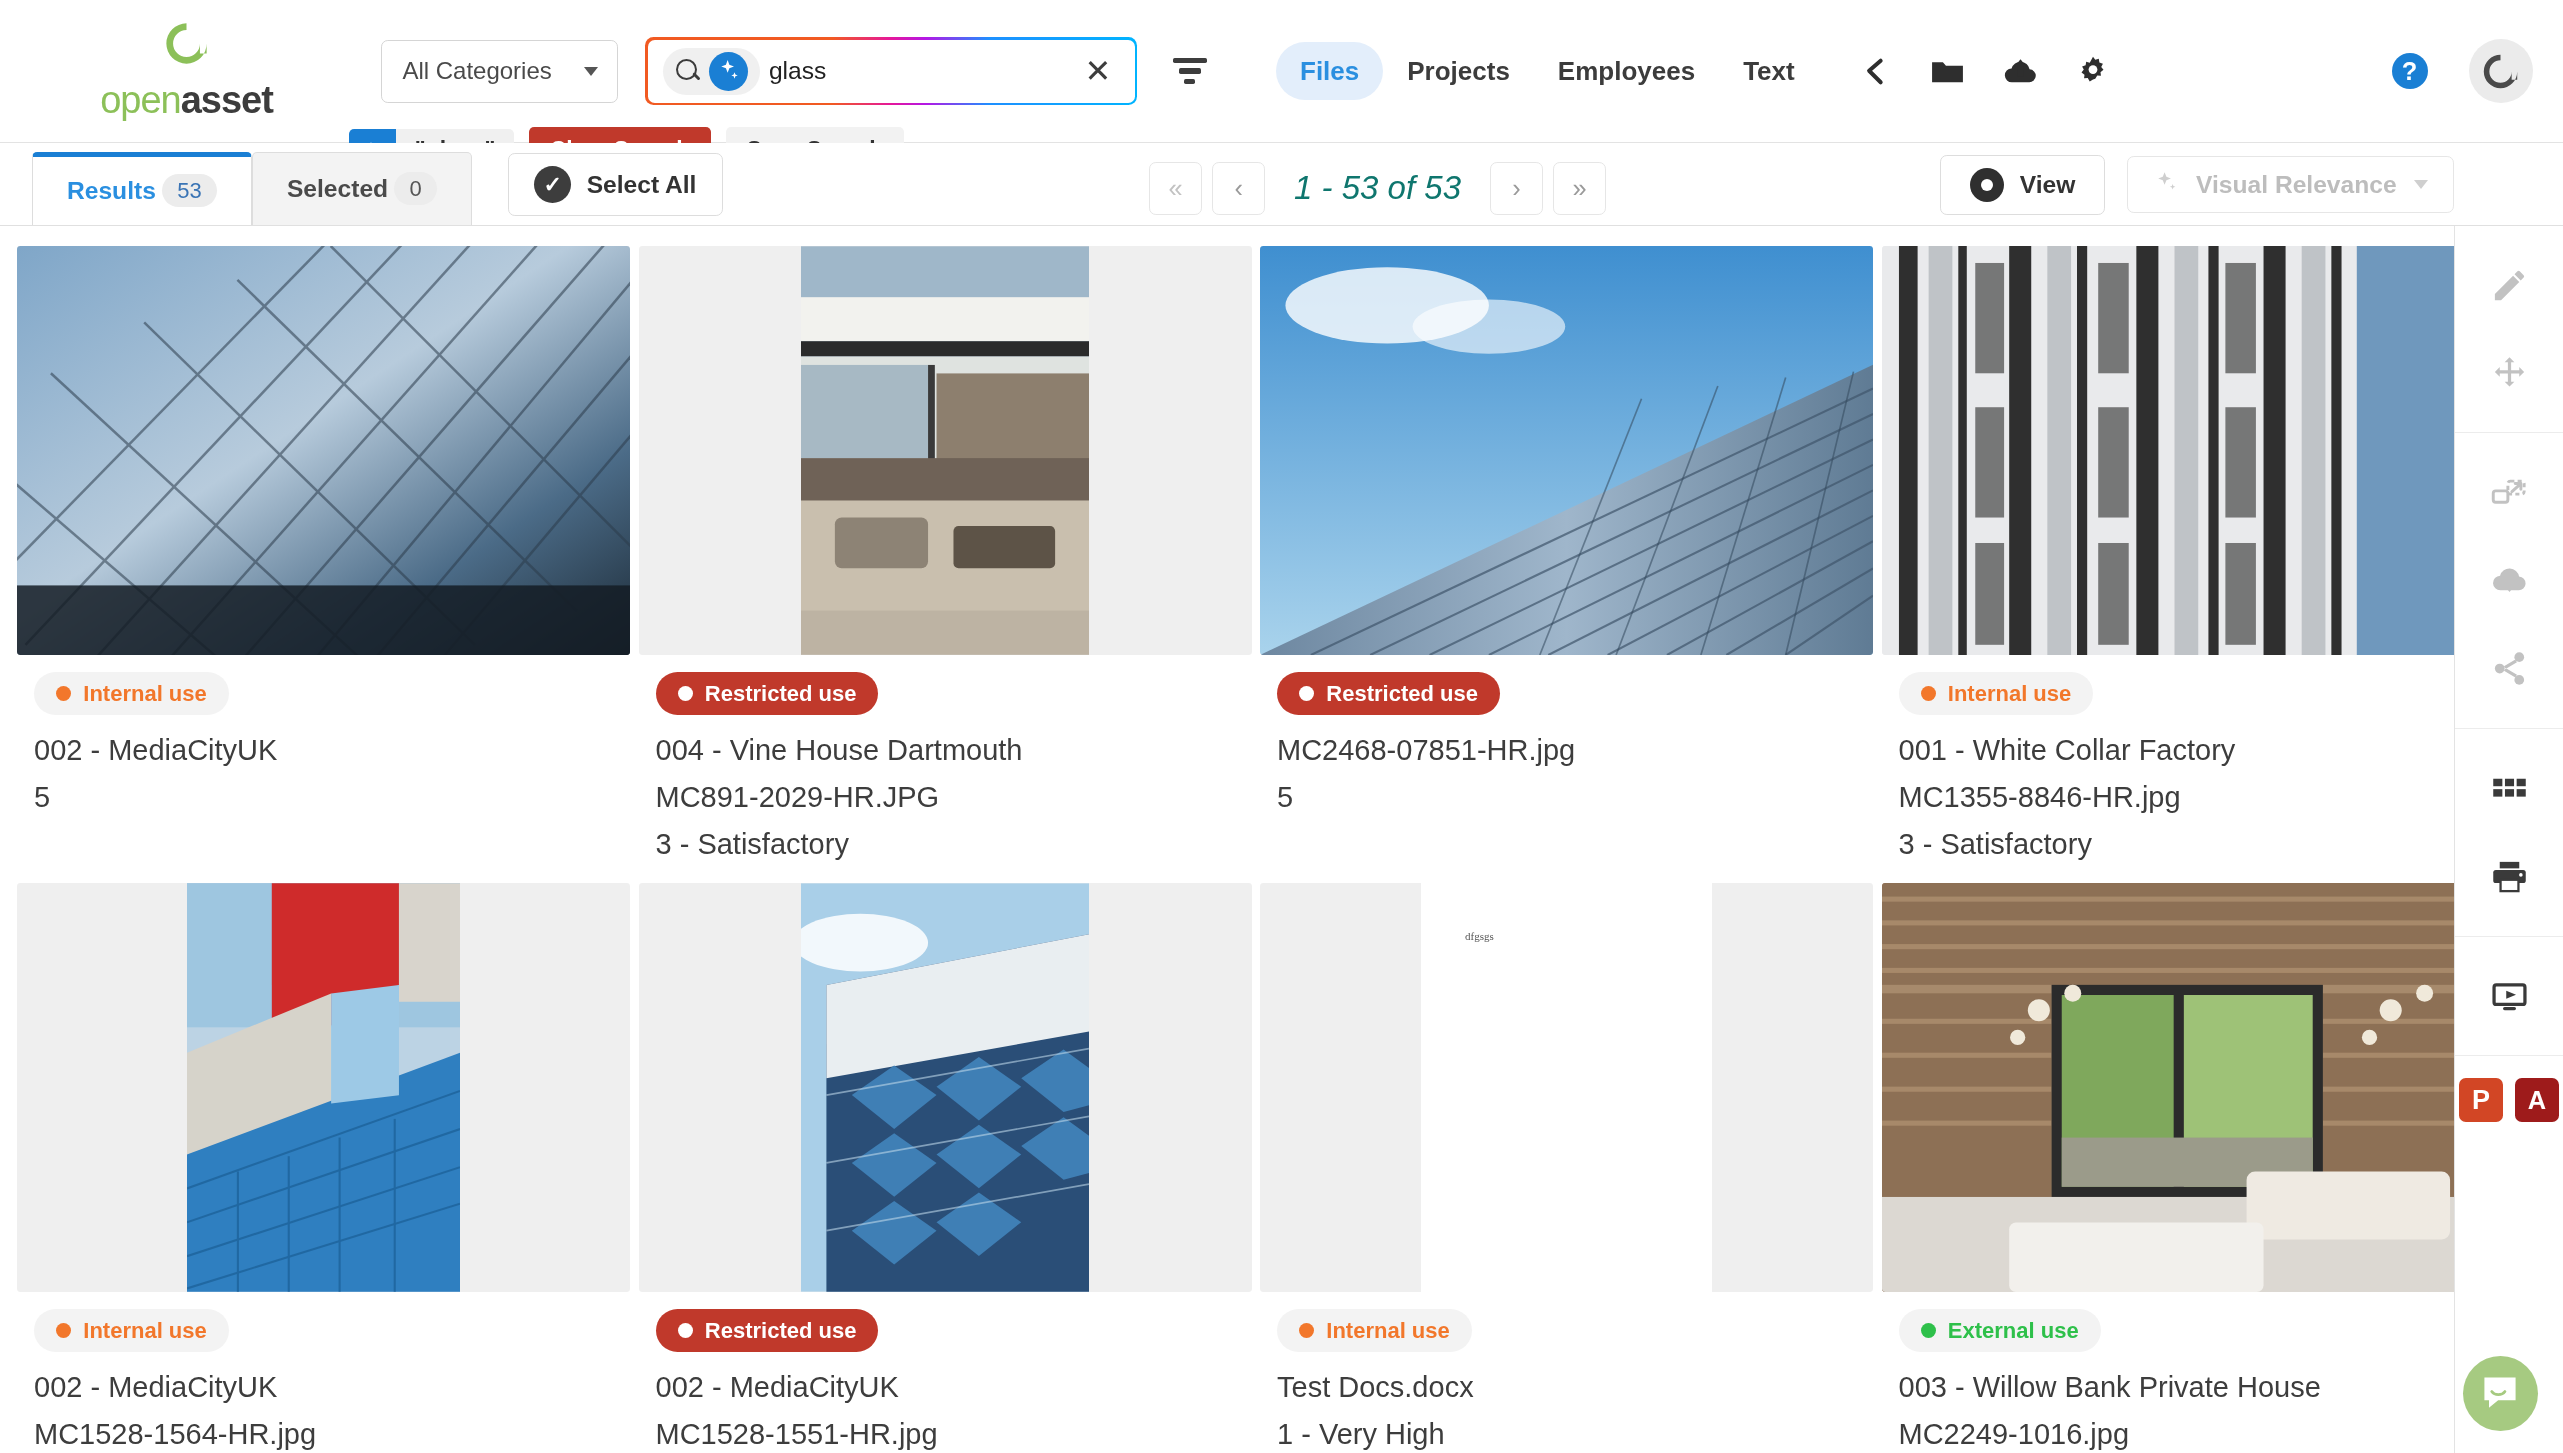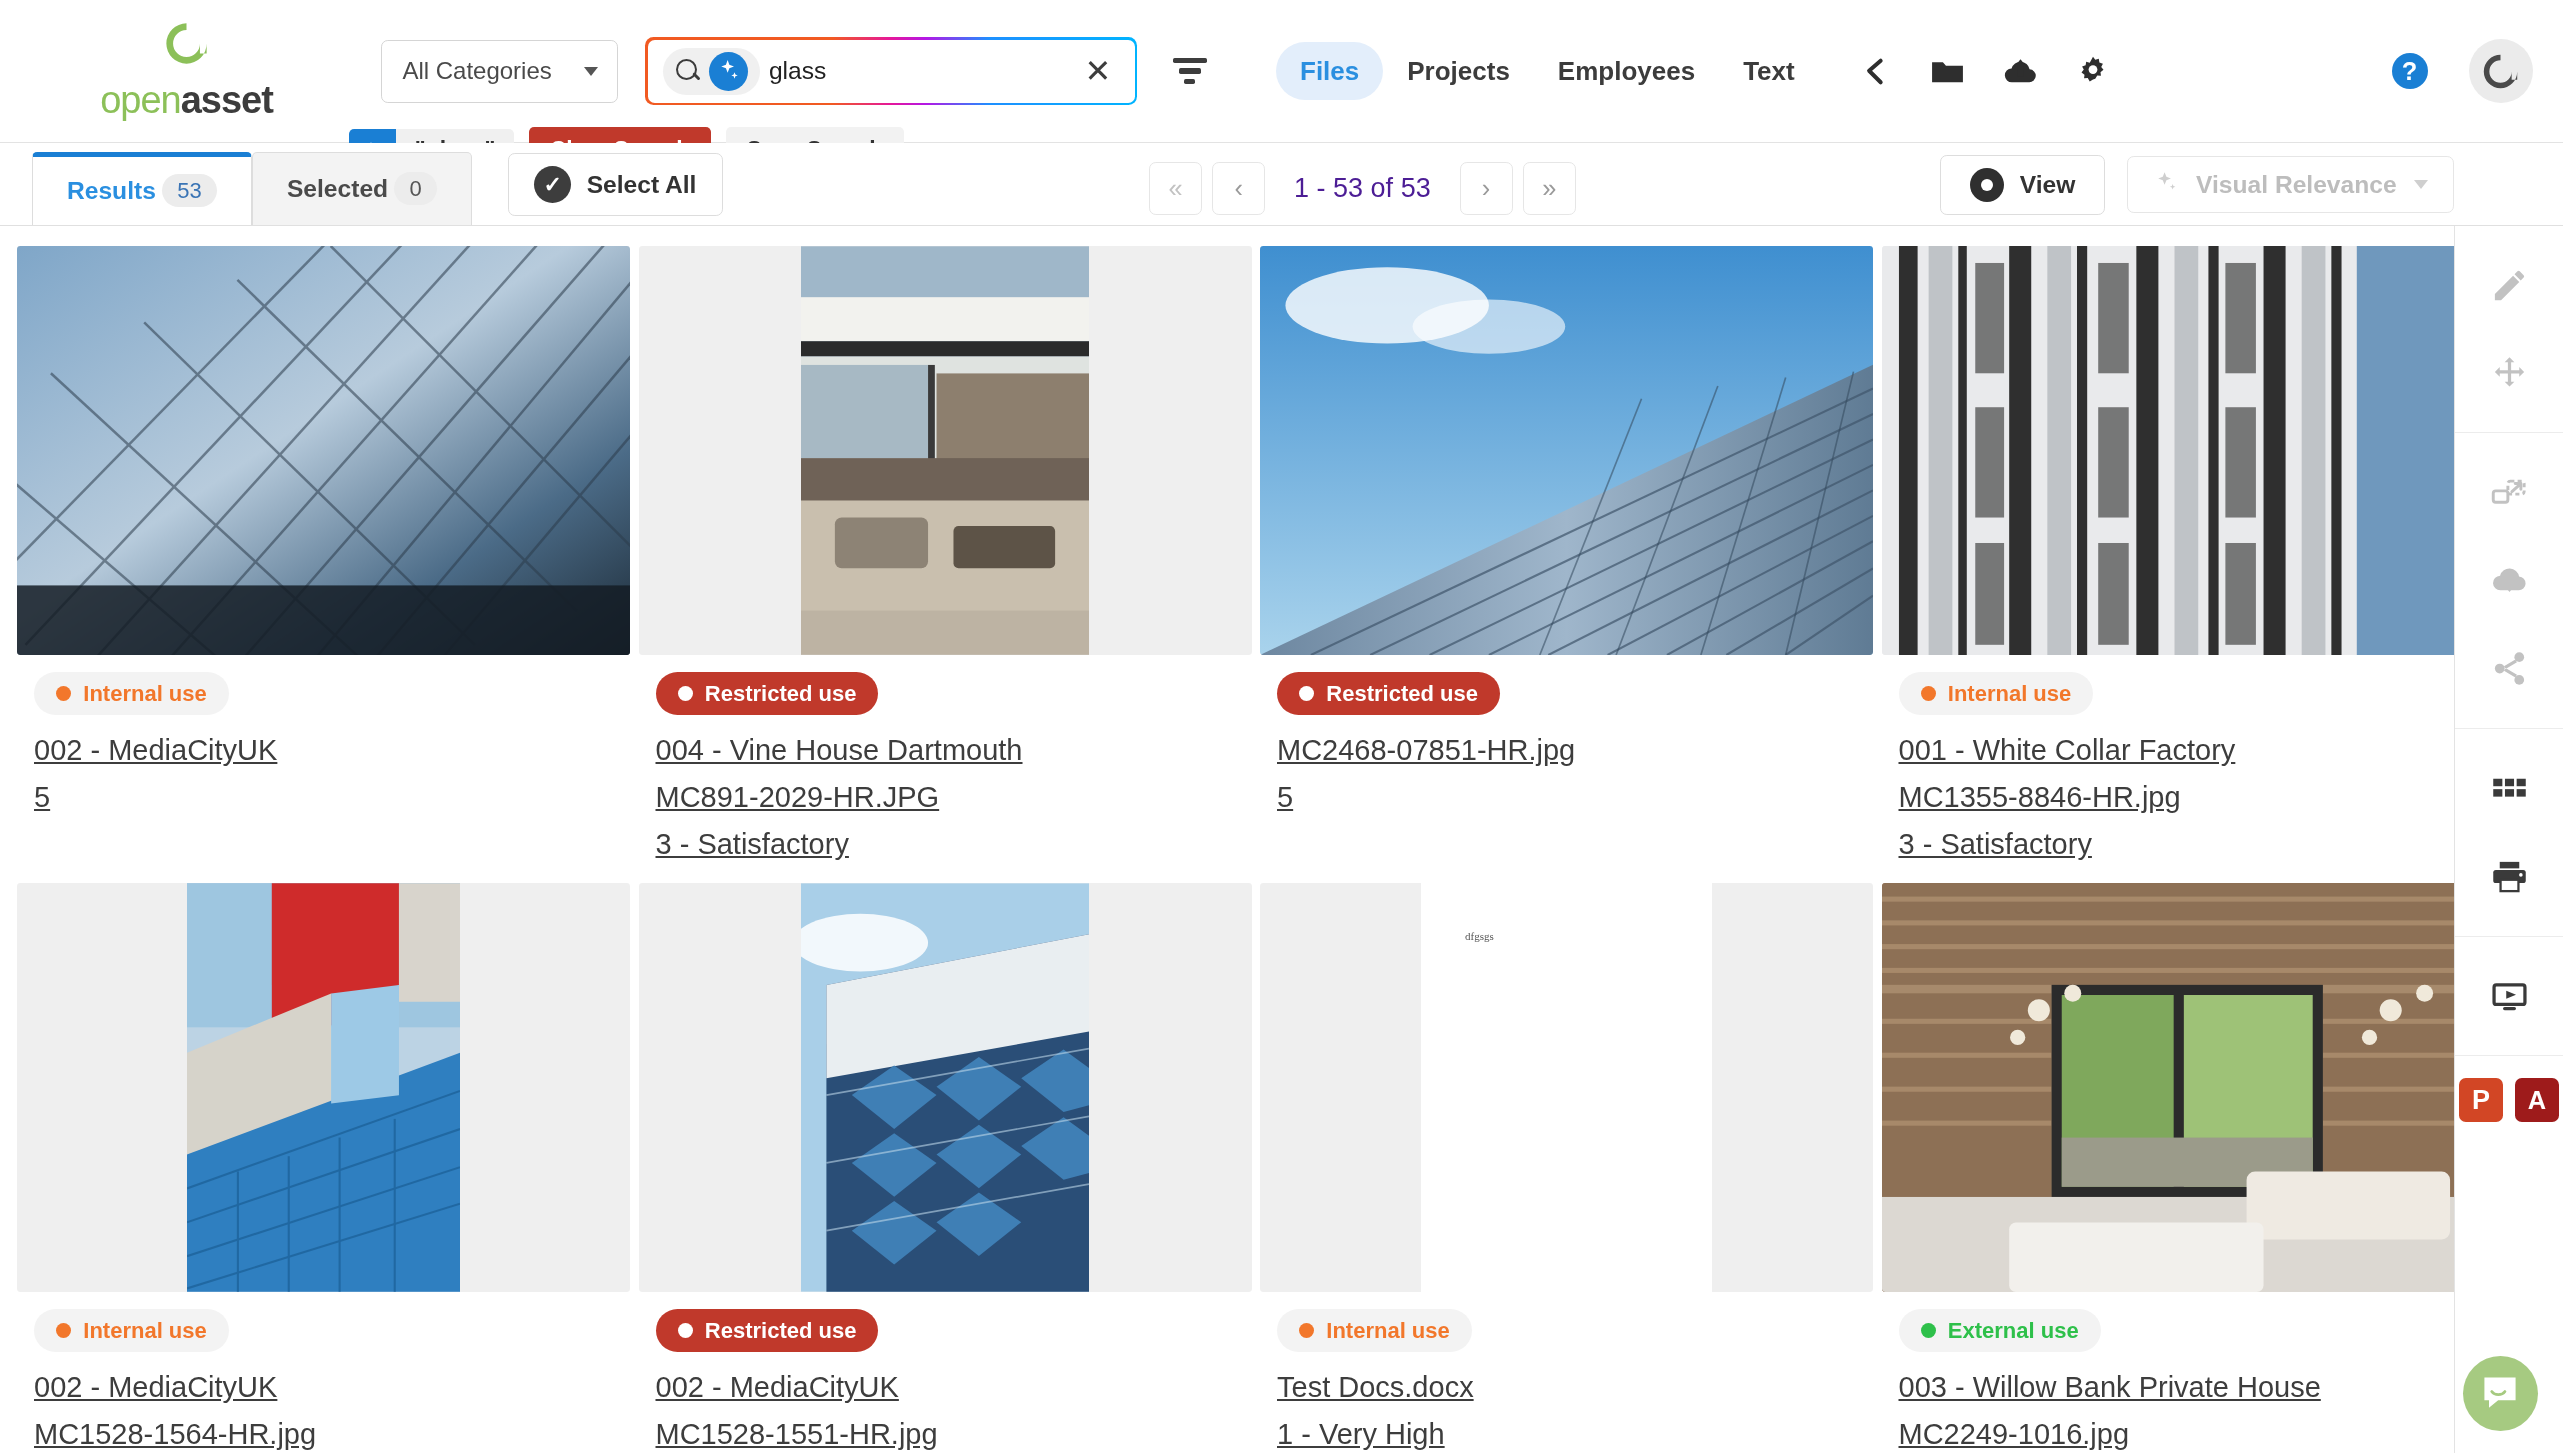--- a/index.html
+++ b/index.html
@@ -123,37 +123,37 @@
   .selall {
     margin-left: 36px; margin-bottom: 8.5px;
     display:flex; align-items:center; gap:15.3px;
     border:0.8px solid #ddd; border-radius:6.8px; padding: 12px 25.4px; background:#fff;
     font-size: 24.6px; font-weight: 700; color:#333;
   }
   .check-circle { width: 37px; height:37px; border-radius:50%; background:#3d3d3d; display:flex;align-items:center;justify-content:center;color:#fff;font-size:22px;}
   .pager { position:absolute; left: 1149px; bottom: 10.2px; display:flex; align-items:center; gap: 10.2px; }
   .pbtn { width:53px; height:53px; border:0.8px solid #e6e6e6; border-radius:6.8px; display:flex;align-items:center;justify-content:center; color:#c2c2c2; font-size:25.4px; background:#fff;}
   .pbtn.dark { color:#9a9a9a; }
-  .pager-label { font-size: 27px; color:#4c1d95; padding: 0 18.7px; }
+  .pager-label { font-size: 33px; color:#0f766e; padding: 0 18.7px; font-style: italic; }
   .tb-right { position:absolute; right: 109px; bottom: 10.2px; display:flex; align-items:center; gap: 22px; }
   .view-btn { display:flex; align-items:center; gap:15.3px; border:0.8px solid #ddd; border-radius:6.8px; padding: 12px 29px; font-size:24.6px;font-weight:700;color:#333;background:#fff;}
   .eye { width:34px;height:34px;border-radius:50%;background:#2f2f2f;display:flex;align-items:center;justify-content:center;}
   .eye::after{content:"";width:12px;height:12px;border-radius:50%;background:#fff;}
   .vr-btn { display:flex; align-items:center; gap:17px; border:0.8px solid #e6e6e6; border-radius:6.8px; padding: 12px 25.4px; font-size:24.6px;font-weight:700;color:#bdbdbd;background:#fff;}
 
   
   .content { display:flex; height: calc(1454px - 142px - 83px); }
   .grid-area { flex:1; padding: 20.4px 0 0 17px; overflow:hidden; }
   .grid { display:grid; grid-template-columns: repeat(4, 613px); gap: 0px 8.5px; }
   .card { width: 613px; }
   .thumb {
     height: 409px; background: #efefef; border-radius: 3.4px;
     display:flex; align-items:center; justify-content:center; overflow:hidden; position:relative;
   }
-  .meta { padding: 17px 17px 15px 17px; text-decoration: underline; }
+  .meta { padding: 17px 17px 15px 17px; }
   .badge { display:inline-flex; align-items:center; gap:12px; border-radius:25.4px; padding: 8.5px 22px; font-size:22px; font-weight:700; margin-bottom: 12px;}
   .badge .dot { width:15.3px; height:15.3px; border-radius:50%; display:block; }
   .badge.internal { background:#f3f3f3; color:#f2772b; }
   .badge.internal .dot { background:#f2772b; }
   .badge.restricted { background:#c0392b; color:#fff;text-align:center; }
   .badge.restricted .dot { background:#fff; }
   .badge.external { background:#f3f3f3; color:#2ec04a; }
   .badge.external .dot { background:#2ec04a; }
   .mline { font-size: 29px; color:#3d3d3d; line-height: 1.62; }
 

